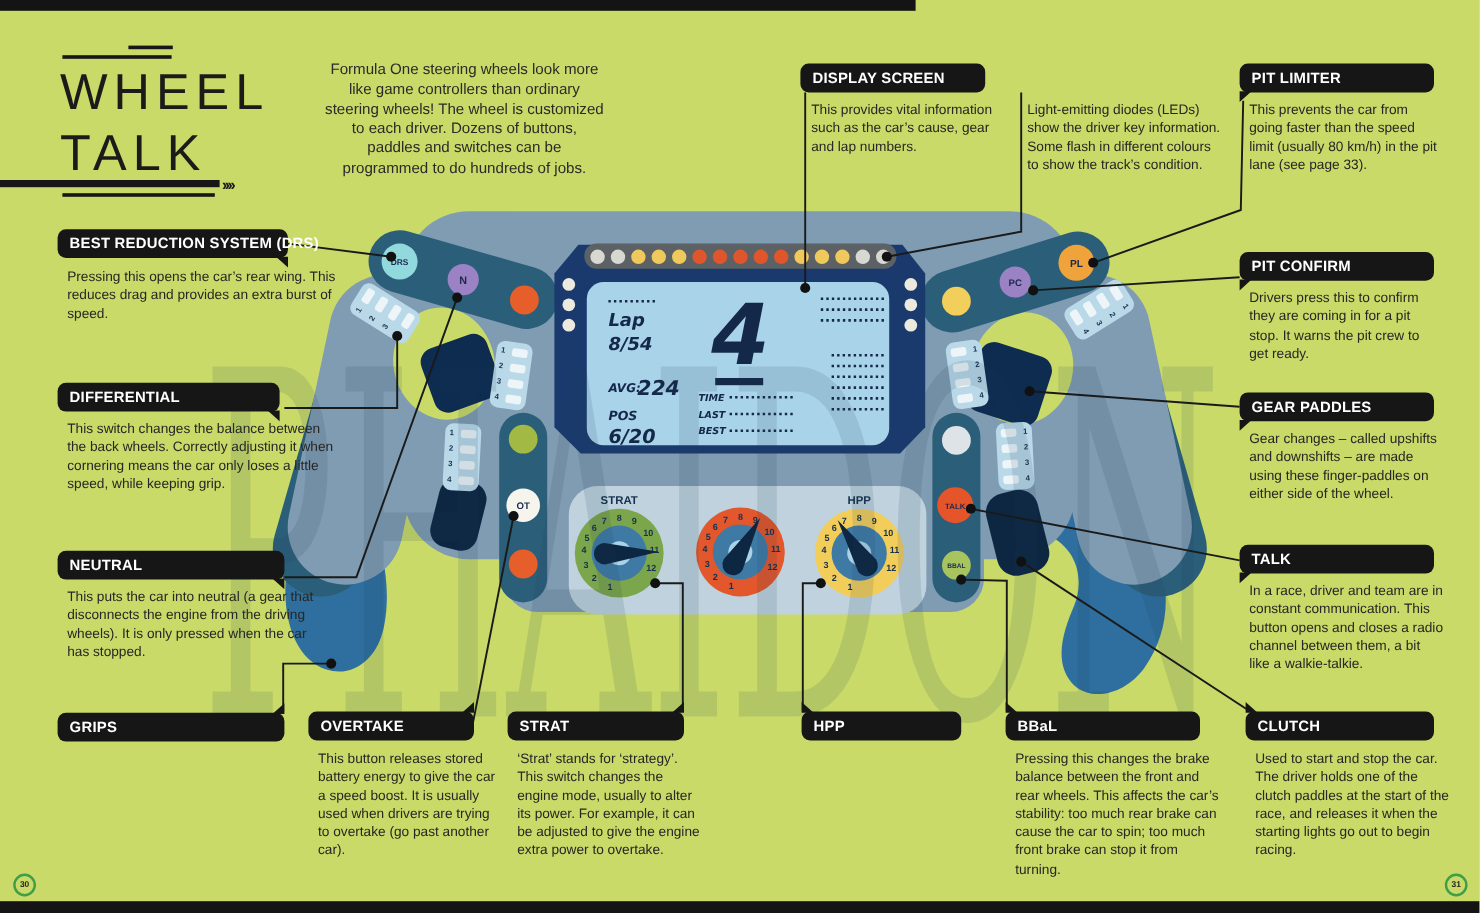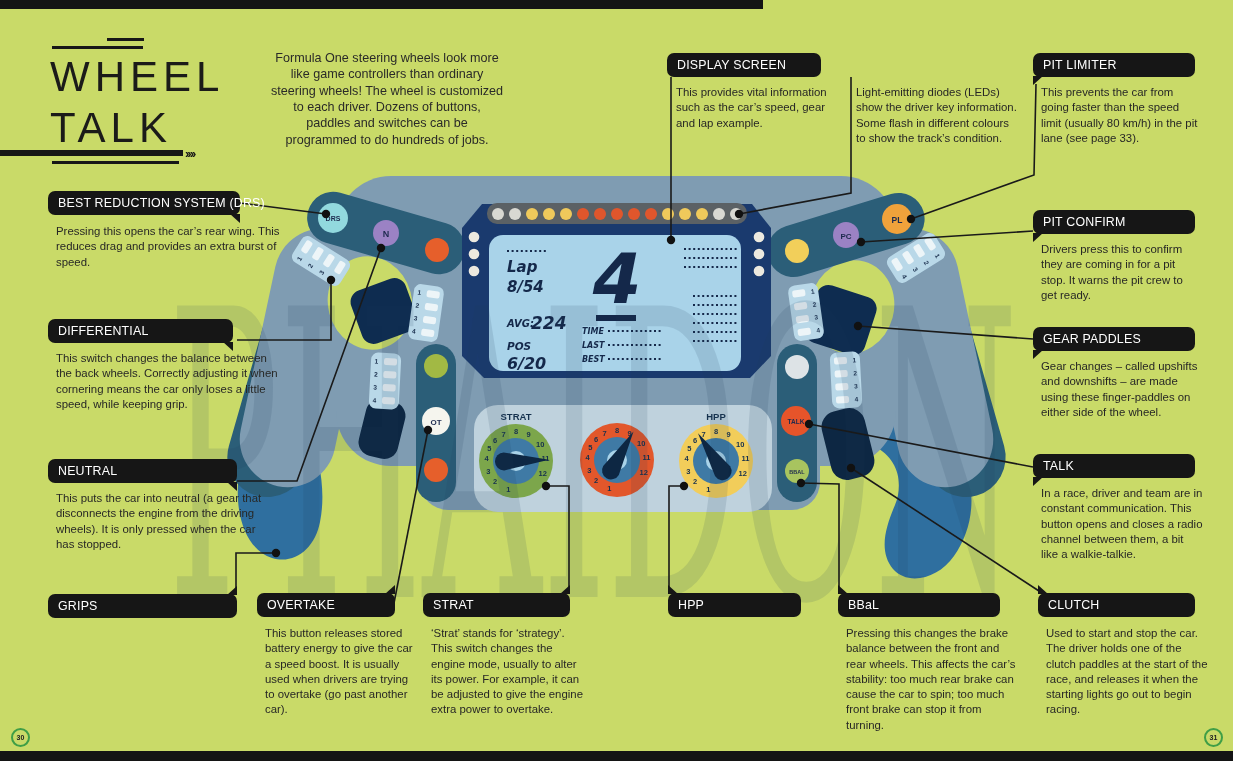--- a/index.html
+++ b/index.html
@@ -5,21 +5,21 @@
   html,body{margin:0;padding:0;}
   .page{position:relative;width:1233px;height:761px;background:#c9da68;overflow:hidden;
         font-family:"Liberation Sans",sans-serif;}
   .bar{position:absolute;background:#141414;}
   .rule{position:absolute;background:#171717;}
   .title-word{position:absolute;left:50px;font-weight:normal;font-size:42px;letter-spacing:5px;
               color:#1b1b19;line-height:1;}
   .arrows{position:absolute;font-weight:bold;font-size:13px;letter-spacing:-2px;color:#171717;}
   .intro{position:absolute;left:270px;top:50px;width:234px;font-size:12.6px;line-height:1.3;color:#2a2a28;text-align:center;}
   .co-box{position:absolute;height:24px;background:#161616;border-radius:7px;color:#fff;
-          font-weight:normal;font-size:12.4px;line-height:24px;padding-left:10px;box-sizing:border-box;
+          font-weight:bold;font-size:12.4px;line-height:24px;padding-left:10px;box-sizing:border-box;
           white-space:nowrap;letter-spacing:.2px;}
   .co-text{position:absolute;font-size:11.4px;line-height:1.34;color:#272725;}
   .fold-bl::after,.fold-br::after,.fold-tl::after,.fold-tr::after{content:"";position:absolute;width:0;height:0;}
   .fold-bl::after{left:0;bottom:-8px;border-top:9px solid #161616;border-right:10px solid transparent;}
   .fold-br::after{right:0;bottom:-8px;border-top:9px solid #161616;border-left:10px solid transparent;}
   .fold-tl::after{left:0;top:-8px;border-bottom:9px solid #161616;border-right:10px solid transparent;}
   .fold-tr::after{right:0;top:-8px;border-bottom:9px solid #161616;border-left:10px solid transparent;}
   .badge{position:absolute;width:15px;height:15px;border:2px solid #3f9e46;border-radius:50%;
          font-size:7px;font-weight:bold;color:#222;display:flex;align-items:center;justify-content:center;}
   svg{position:absolute;left:0;top:0;}
@@ -315,21 +315,21 @@
           <circle cx="276" cy="553" r="4.2"></circle>
           <circle cx="428" cy="430" r="4.2"></circle>
         <circle cx="546" cy="486" r="4.2"></circle>
           <circle cx="684" cy="486" r="4.2"></circle>
           <circle cx="801" cy="483" r="4.2"></circle>
       </g>
     </g>
   </svg>
 
   <div class="co-box" style="left:667px;top:53px;width:154px"><span>DISPLAY SCREEN</span></div>
-  <div class="co-text" style="left:676px;top:85px;width:162px">This provides vital information such as the car’s speed, gear and lap example.</div>
+  <div class="co-text" style="left:676px;top:85px;width:162px">This provides vital information such as the car’s cause, gear and lap numbers.</div>
 
   <div class="co-text" style="left:856px;top:85px;width:162px">Light-emitting diodes (LEDs) show the driver key information. Some flash in different colours to show the track’s condition.</div>
 
   <div class="co-box fold-bl" style="left:1033px;top:53px;width:162px"><span>PIT LIMITER</span></div>
   <div class="co-text" style="left:1041px;top:85px;width:158px">This prevents the car from going faster than the speed limit (usually 80 km/h) in the pit lane (see page 33).</div>
 
   <div class="co-box fold-br" style="left:48px;top:191px;width:192px"><span>BEST REDUCTION SYSTEM (DRS)</span></div>
   <div class="co-text" style="left:56px;top:224px;width:240px">Pressing this opens the car’s rear wing. This reduces drag and provides an extra burst of speed.</div>
 
   <div class="co-box fold-br" style="left:48px;top:319px;width:185px"><span>DIFFERENTIAL</span></div>

